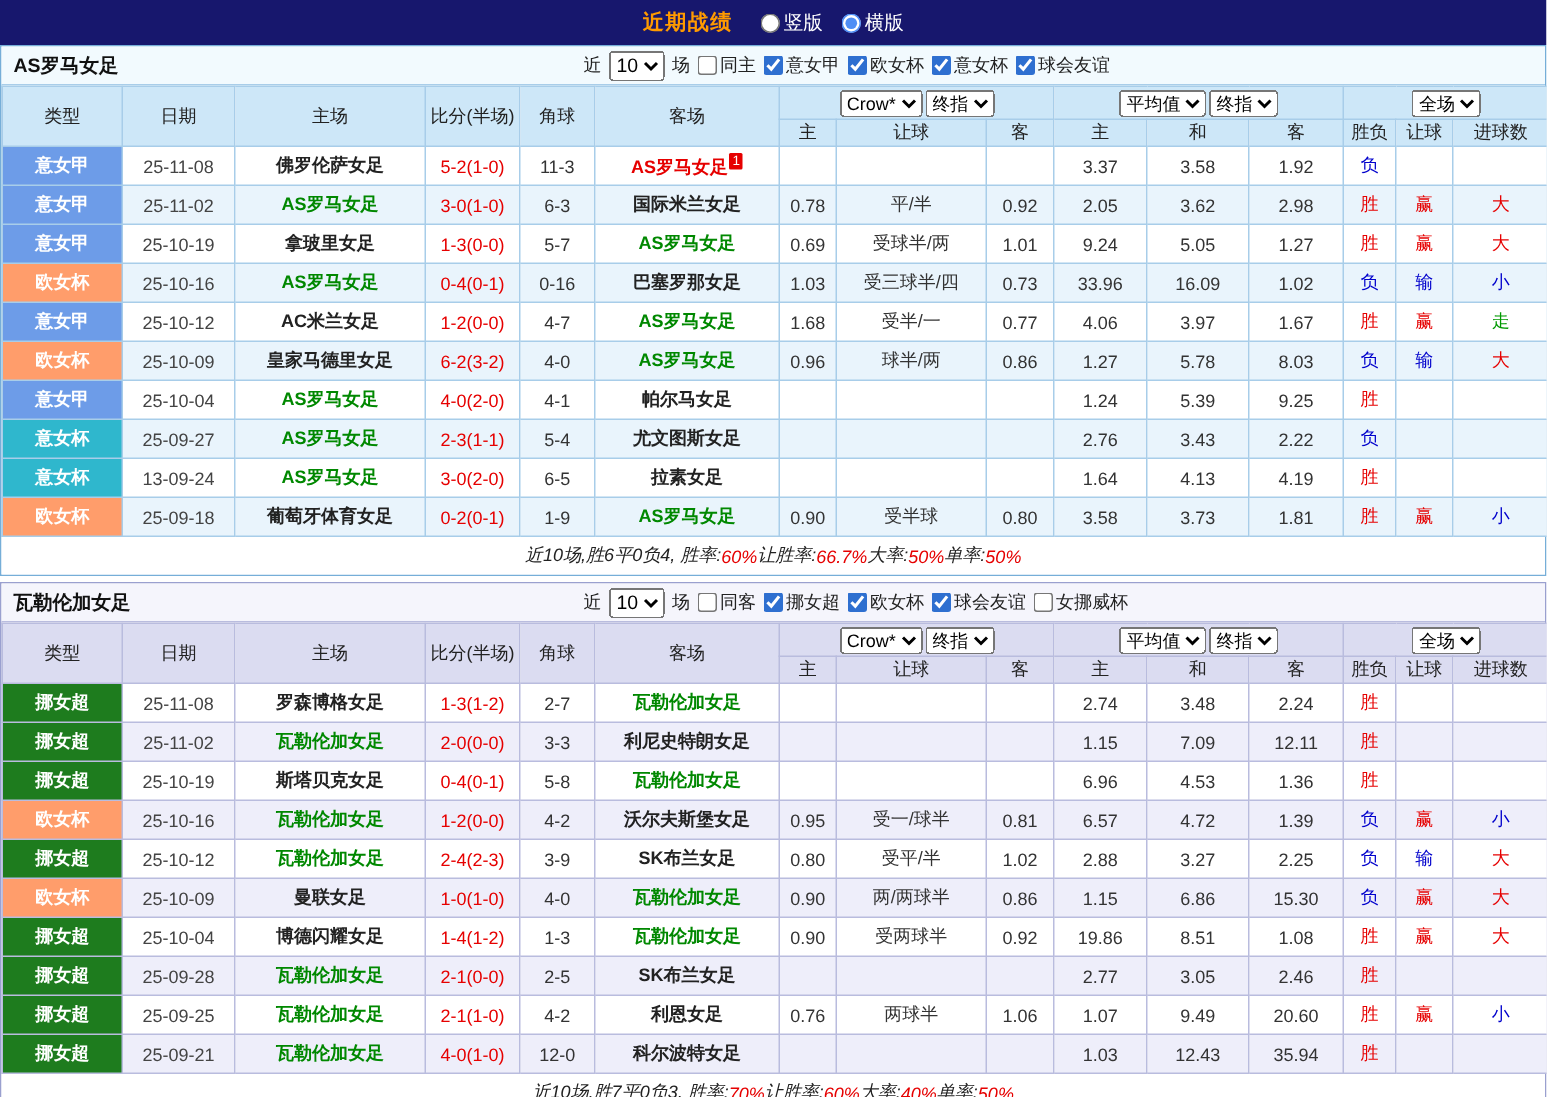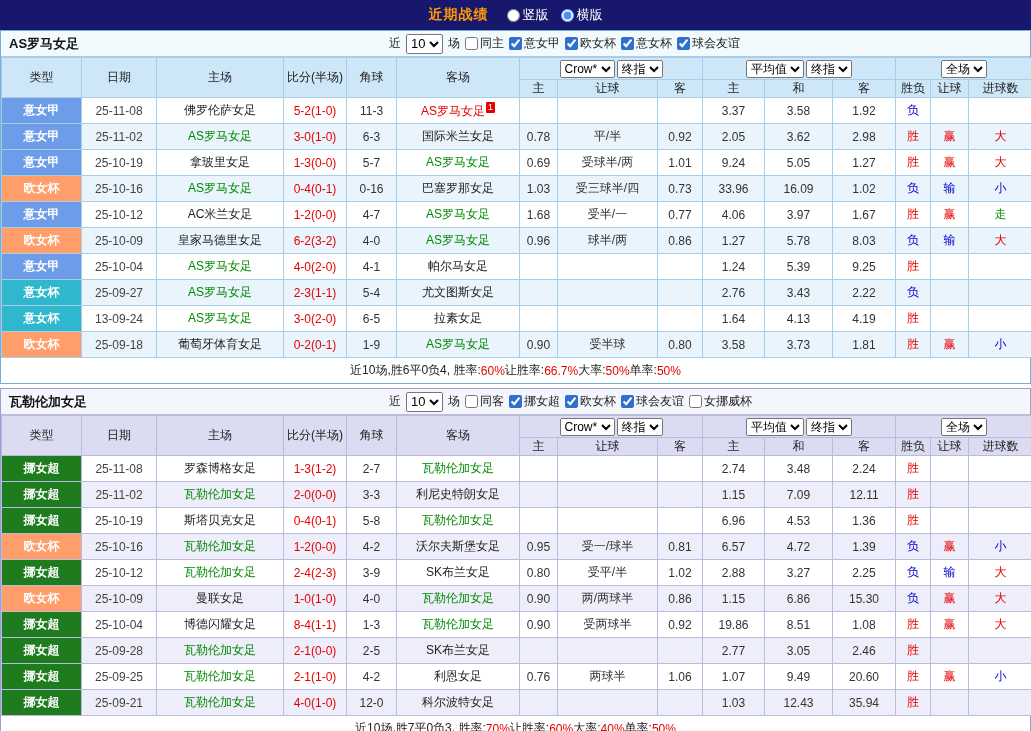--- a/index.html
+++ b/index.html
@@ -26,25 +26,25 @@
   .grid thead th{background:var(--headbg);font-weight:normal;color:#222;}
   tr.hr-top th{height:22px;}
   tr.hr-sub th{height:17px;}
   .h-dd select{height:18px;font-size:12px;margin:0 1px;max-width:78px;}
   .grid tbody tr{height:26px;background:#fff;}
   .grid tbody tr:nth-child(even){background:var(--stripe);}
   td.lg{color:#fff;font-weight:bold;}
   td.dt{color:#444;}
   td.score{color:#e60000;}
   td.odds,td.corner{color:#333;}
-  .tn{color:#222;cursor:pointer;}
+  .tn{color:#222;cursor:pointer;font-weight:bold;}
   .tn.focus{color:#008800;}
   .tn.redname{color:#e60000;}
   sup.rc{background:#e60000;color:#fff;font-size:9px;line-height:11px;padding:0 2px;margin-left:1px;display:inline-block;border-radius:1px;}
-  .summary{height:25px;display:flex;align-items:center;justify-content:center;background:#fff;font-size:12px;}
+  .summary{height:25px;display:flex;align-items:center;justify-content:center;background:#fff;font-size:12px;font-style:italic;}
   .summary .red{color:#e60000;}
 </style>
 </head>
 <body>
 
 <div class="topbar">
   <span class="tb-title">近期战绩</span>
   <label class="tb-radio">
     <input type="radio" name="layout" id="layout0" style="">
     <span>竖版</span>
@@ -482,21 +482,21 @@
             <td class="odds">6.86</td>
             <td class="odds">15.30</td>
             <td class="res" style="color: rgb(0, 0, 204);">负</td>
             <td class="res" style="color: rgb(230, 0, 0);">赢</td>
             <td class="res" style="color: rgb(230, 0, 0);">大</td>
           </tr>
           <tr>
             <td class="lg" style="background: rgb(30, 124, 30);">挪女超</td>
             <td class="dt">25-10-04</td>
             <td class="team-cell"><span class="tn">博德闪耀女足</span></td>
-            <td class="score">8-4(1-1)</td>
+            <td class="score">1-4(1-2)</td>
             <td class="corner">1-3</td>
             <td class="team-cell"><span class="tn focus">瓦勒伦加女足</span></td>
             <td class="odds">0.90</td>
             <td class="odds">受两球半</td>
             <td class="odds">0.92</td>
             <td class="odds">19.86</td>
             <td class="odds">8.51</td>
             <td class="odds">1.08</td>
             <td class="res" style="color: rgb(230, 0, 0);">胜</td>
             <td class="res" style="color: rgb(230, 0, 0);">赢</td>

